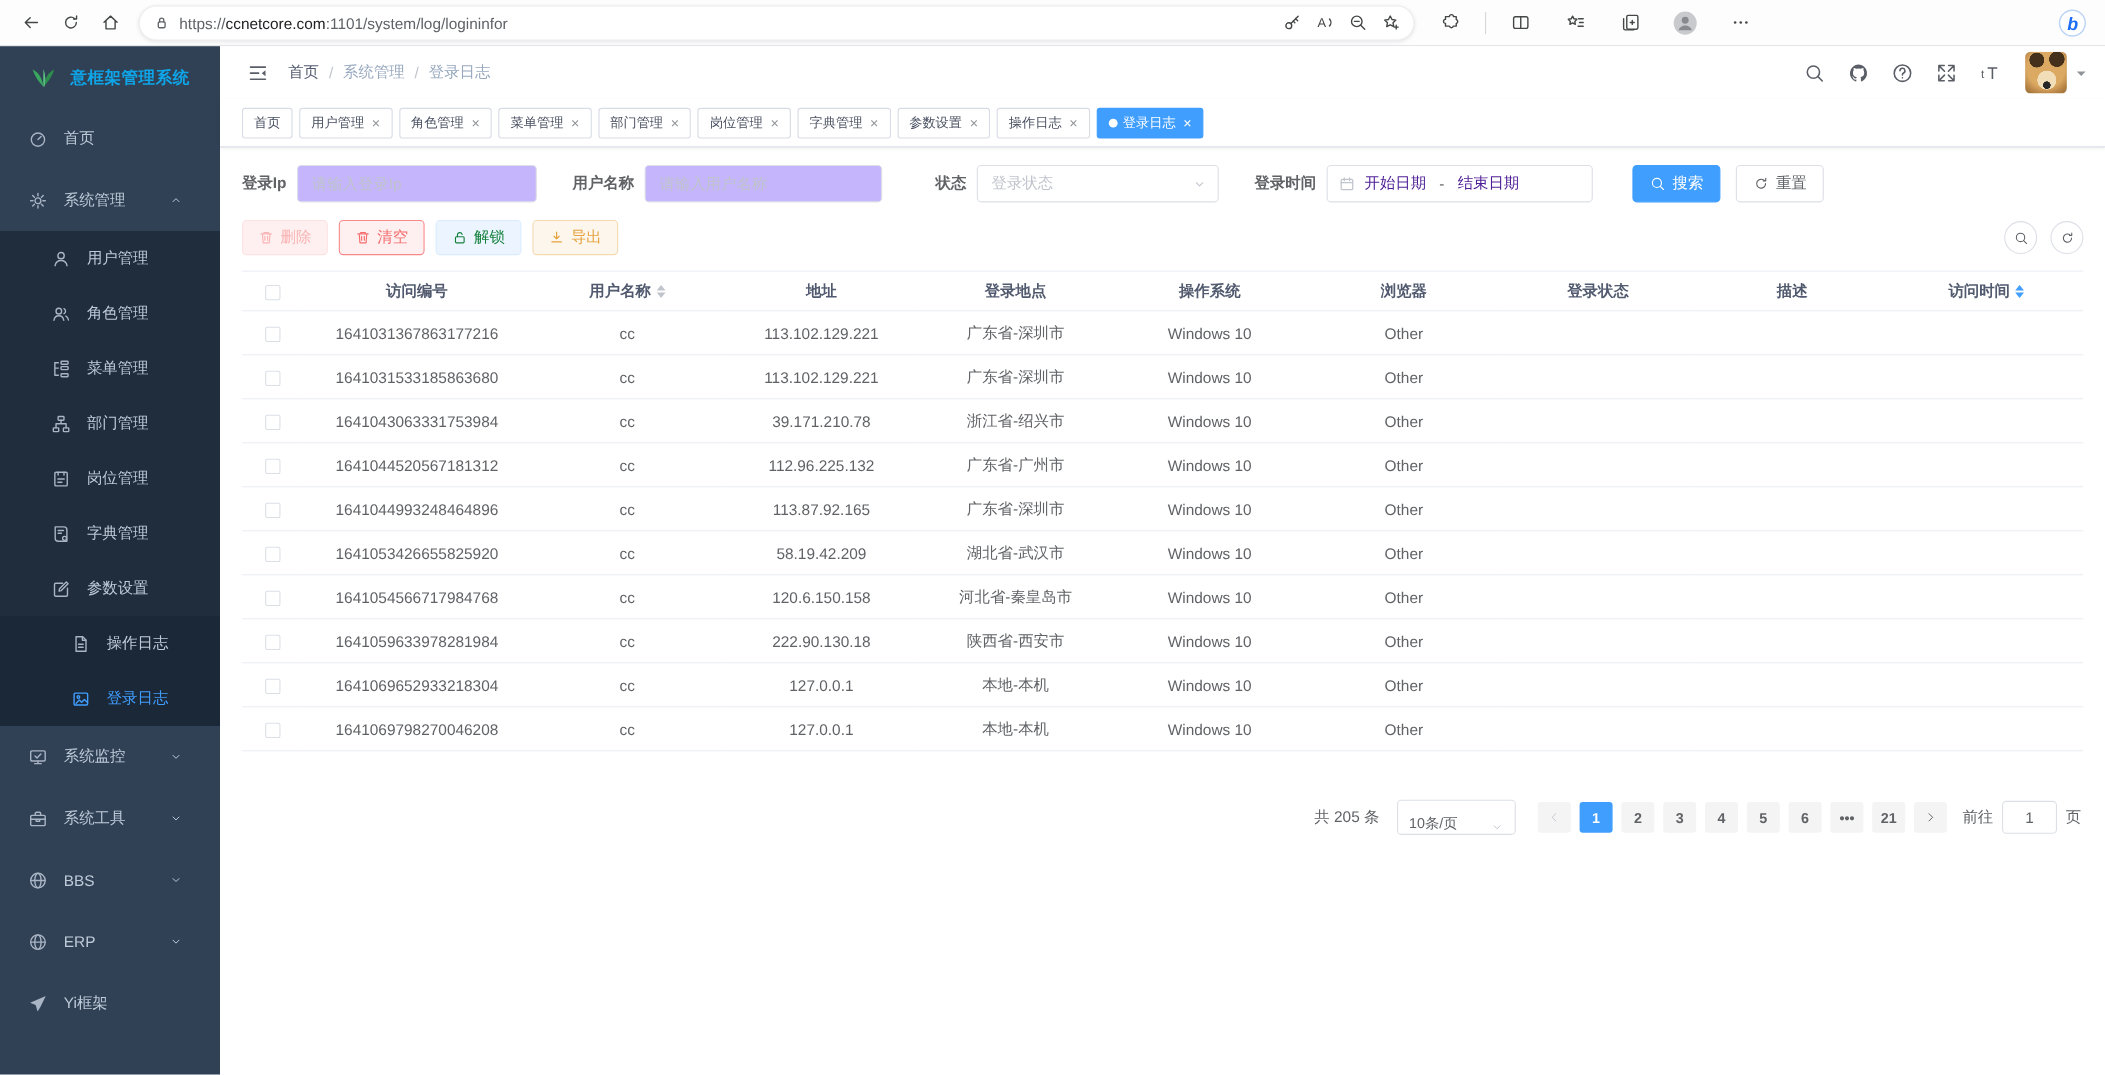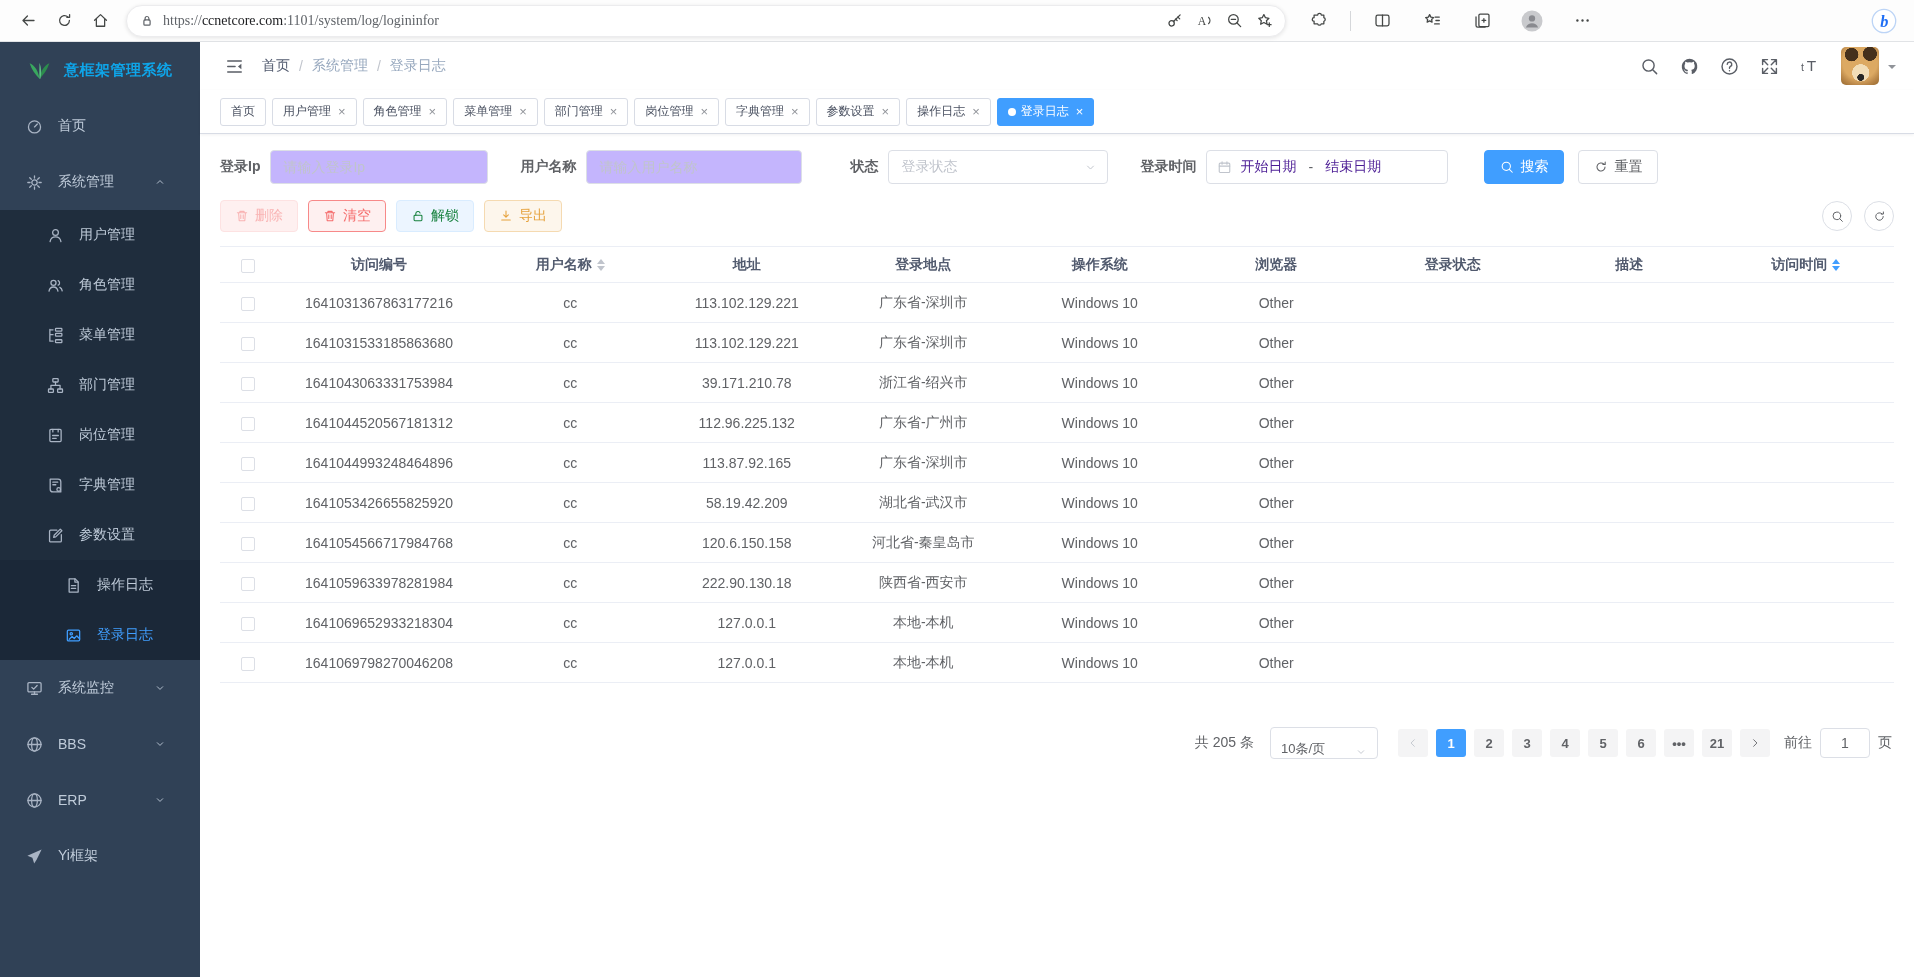--- a/index.html
+++ b/index.html
@@ -3,21 +3,21 @@
 <meta charset="utf-8">
 <style>
   * { margin:0; padding:0; box-sizing:border-box; }
   html,body { width:1914px; height:977px; overflow:hidden; background:#fff;
     font-family:"Liberation Sans","DejaVu Sans",sans-serif; }
   .ic{display:inline-flex;align-items:center;justify-content:center}
   .ic svg{width:16px;height:16px;display:block}
 
   
   .browser-bar{height:42px;background:#fdfdfd;border-bottom:1px solid #e1e3e6;
-    display:flex;align-items:center;padding:0 10px;font-family:Liberation Serif, serif;}
+    display:flex;align-items:center;padding:0 10px;}
   .b-btn{width:36px;height:34px;border-radius:7px;display:flex;align-items:center;justify-content:center;
     color:#444746;flex-shrink:0;cursor:pointer}
   .b-btn svg{width:17px;height:17px}
   .url-pill{width:1160px;height:32px;background:#fff;border:1px solid #ececee;border-radius:16px;
     box-shadow:0 1px 4px rgba(0,0,0,.10);display:flex;align-items:center;padding:0 6px 0 12px;margin:0 8px;}
   .url-pill .lockic{color:#5f6368;margin-right:8px}
   .url{font-size:14px;color:#5f6368;white-space:nowrap}
   .url .host{color:#202124}
   .pill-trail{margin-left:auto;display:flex;align-items:center}
   .pill-trail .b-btn{width:30px;height:28px}
@@ -404,20 +404,34 @@
           <span>登录日志</span>
         </div>
         <div class="mi l0">
           <span class="ic">
             <svg viewBox="0 0 16 16" fill="none" stroke="currentColor" stroke-width="1.2" stroke-linecap="round" stroke-linejoin="round">
               <rect x="1.8" y="2.5" width="12.4" height="8.6" rx="1"></rect>
               <path d="M8 11.1v2.3M5.2 13.4h5.6M5.5 6.9l1.7 1.7 3.3-3.4"></path>
             </svg>
           </span>
           <span>系统监控</span>
+          <span class="ic chev">
+            <svg viewBox="0 0 16 16" fill="none" stroke="currentColor" stroke-width="1.2" stroke-linecap="round" stroke-linejoin="round">
+              <path d="M4.4 6.3L8 9.9l3.6-3.6"></path>
+            </svg>
+          </span>
+        </div>
+        <div class="mi l0">
+          <span class="ic">
+            <svg viewBox="0 0 16 16" fill="none" stroke="currentColor" stroke-width="1.2" stroke-linecap="round" stroke-linejoin="round">
+              <rect x="1.8" y="4.9" width="12.4" height="8.8" rx="1"></rect>
+              <path d="M5.7 4.9V3.3a1 1 0 0 1 1-1h2.6a1 1 0 0 1 1 1v1.6M1.8 8.3h12.4M6.5 8.3v1.7h3V8.3"></path>
+            </svg>
+          </span>
+          <span>系统工具</span>
           <span class="ic chev">
             <svg viewBox="0 0 16 16" fill="none" stroke="currentColor" stroke-width="1.2" stroke-linecap="round" stroke-linejoin="round">
               <path d="M4.4 6.3L8 9.9l3.6-3.6"></path>
             </svg>
           </span>
         </div>
         <div class="mi l0">
           <span class="ic">
             <svg viewBox="0 0 16 16" fill="none" stroke="currentColor" stroke-width="1.2" stroke-linecap="round" stroke-linejoin="round">
               <circle cx="8" cy="8" r="6.2"></circle>

